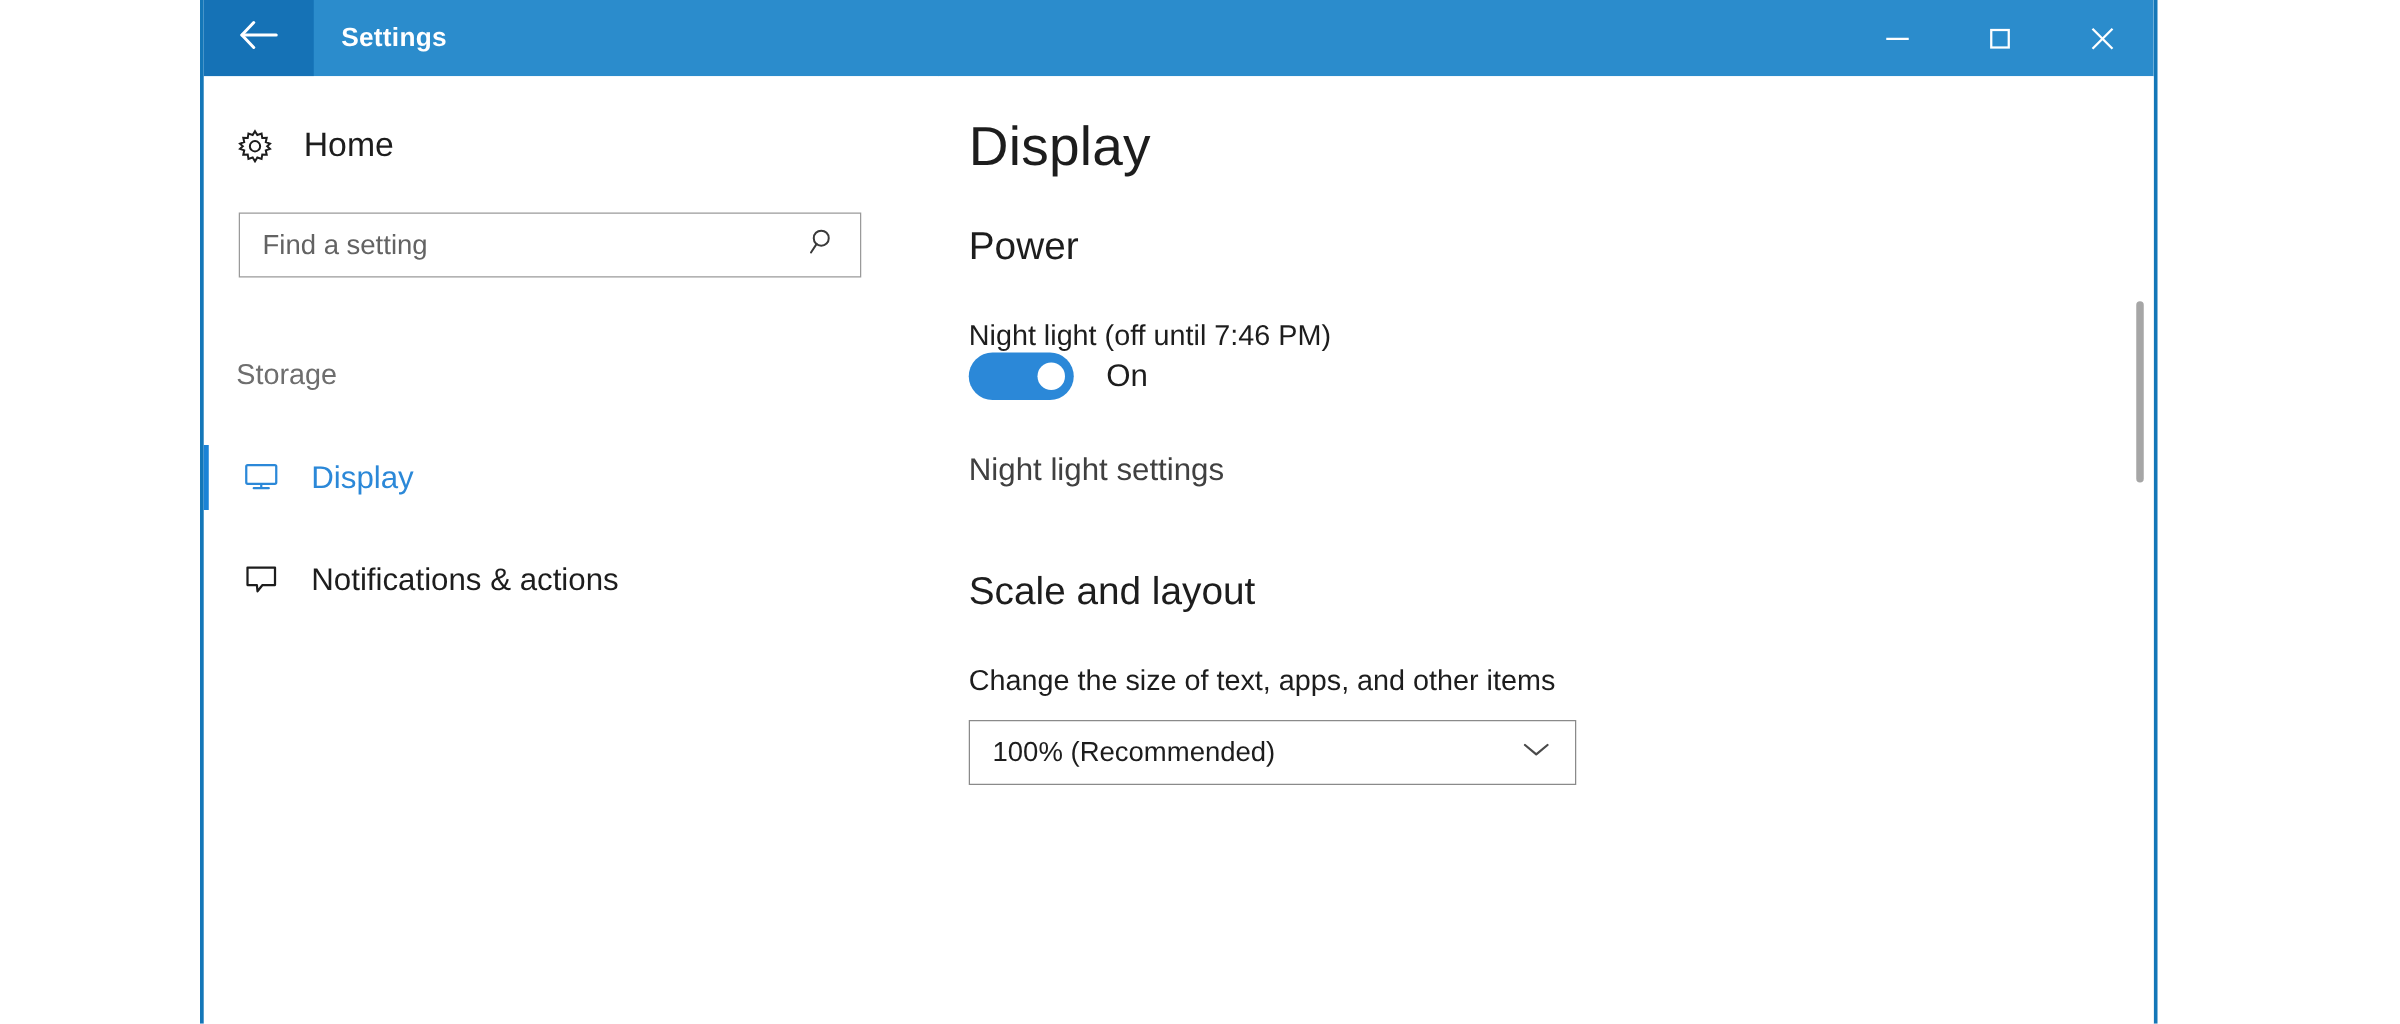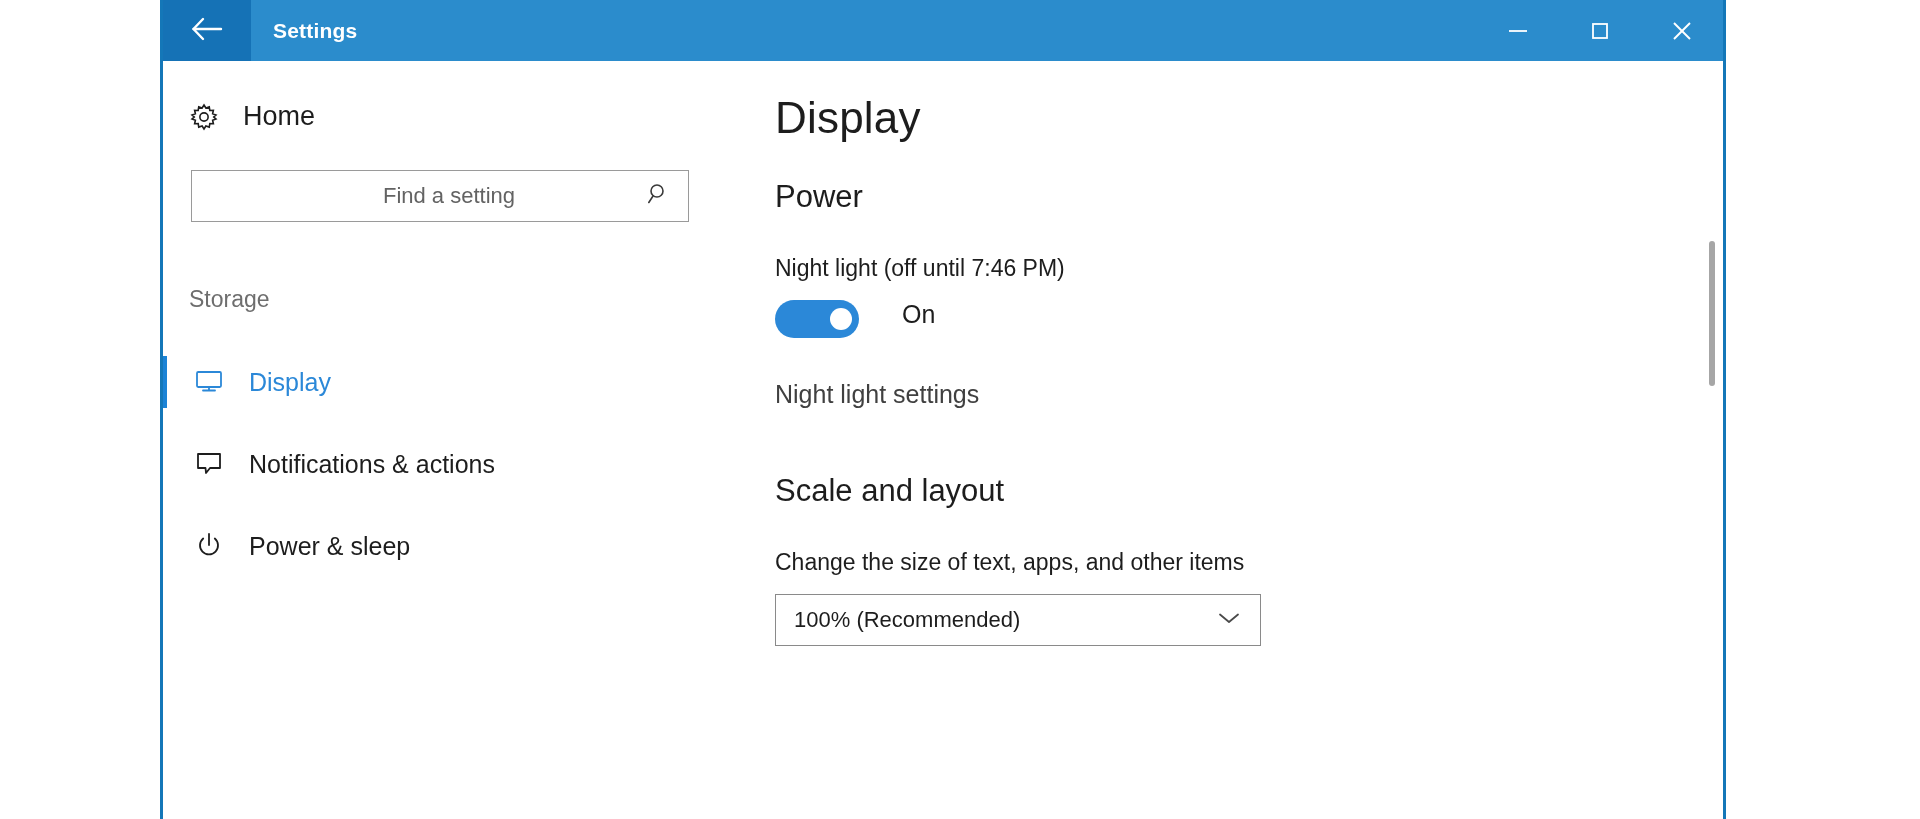--- a/index.html
+++ b/index.html
@@ -105,21 +105,20 @@
   .search-box {
     position: relative;
     margin: 38px 0 0 28px;
     width: 498px;
     height: 52px;
     border: 1.5px solid #9a9a9a;
     box-sizing: border-box;
     background: #ffffff;
     display: flex;
     align-items: center;
-    justify-content: center;
   }
   .search-placeholder {
     padding-left: 18px;
     font-size: 22px;
     color: #636363;
   }
   .search-icon {
     position: absolute;
     right: 16px;
     top: 50%;
@@ -191,22 +190,21 @@
   .section-title.spaced { margin-top: 64px; }
 
   .field-label {
     font-size: 23px;
     color: #1d1d1d;
     margin-top: 40px;
   }
 
   .toggle-row {
     display: flex;
-    margin-top: 18px;
-    gap: 17px;
+    align-items: center;
   }
   .toggle {
     width: 84px;
     height: 38px;
     border-radius: 19px;
     background: #2b88d8;
     position: relative;
     flex: 0 0 auto;
   }
   .toggle .knob {
@@ -360,30 +358,20 @@
           <div class="nav-item">
 
             <span class="nav-icon">
               <svg width="30" height="28" viewBox="0 0 30 28" aria-hidden="true">
                 <path d="M4 4 H26 V18 H16 L12 23 L11.5 18 H4 Z" fill="none" stroke="#1d1d1d" stroke-width="1.8" stroke-linejoin="round"></path>
               </svg>
             </span>
             <span class="nav-label">Notifications &amp; actions</span>
           </div>
 
-          <div class="nav-item">
-
-            <span class="nav-icon">
-              <svg width="30" height="30" viewBox="0 0 30 30" aria-hidden="true">
-                <path d="M9.2 7.5 A9 9 0 1 0 20.8 7.5" fill="none" stroke="#1d1d1d" stroke-width="1.8" stroke-linecap="round"></path>
-                <line x1="15" y1="3" x2="15" y2="14" stroke="#1d1d1d" stroke-width="1.8" stroke-linecap="round"></line>
-              </svg>
-            </span>
-            <span class="nav-label">Power &amp; sleep</span>
-          </div>
 
 
         </div>
       </div>
 
       <div class="content">
 
         <div class="page-title">Display</div>
 
         <div class="section-title">Power</div>

